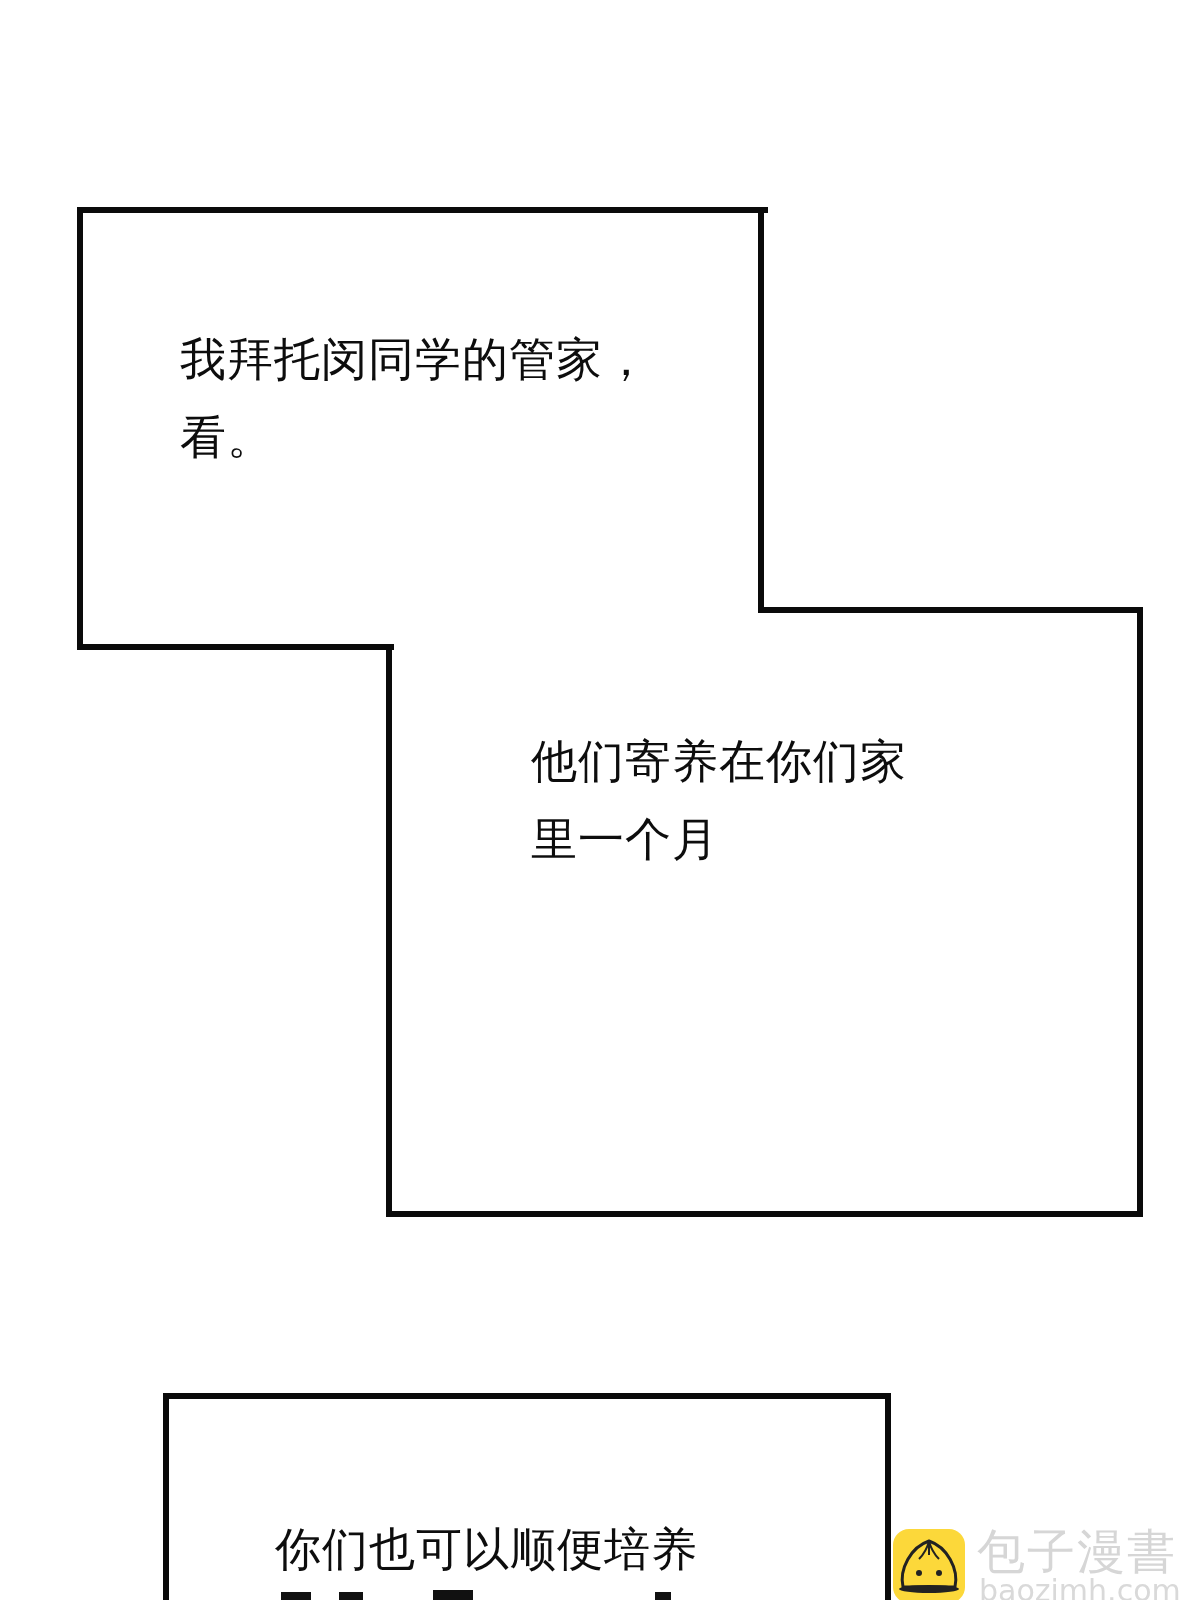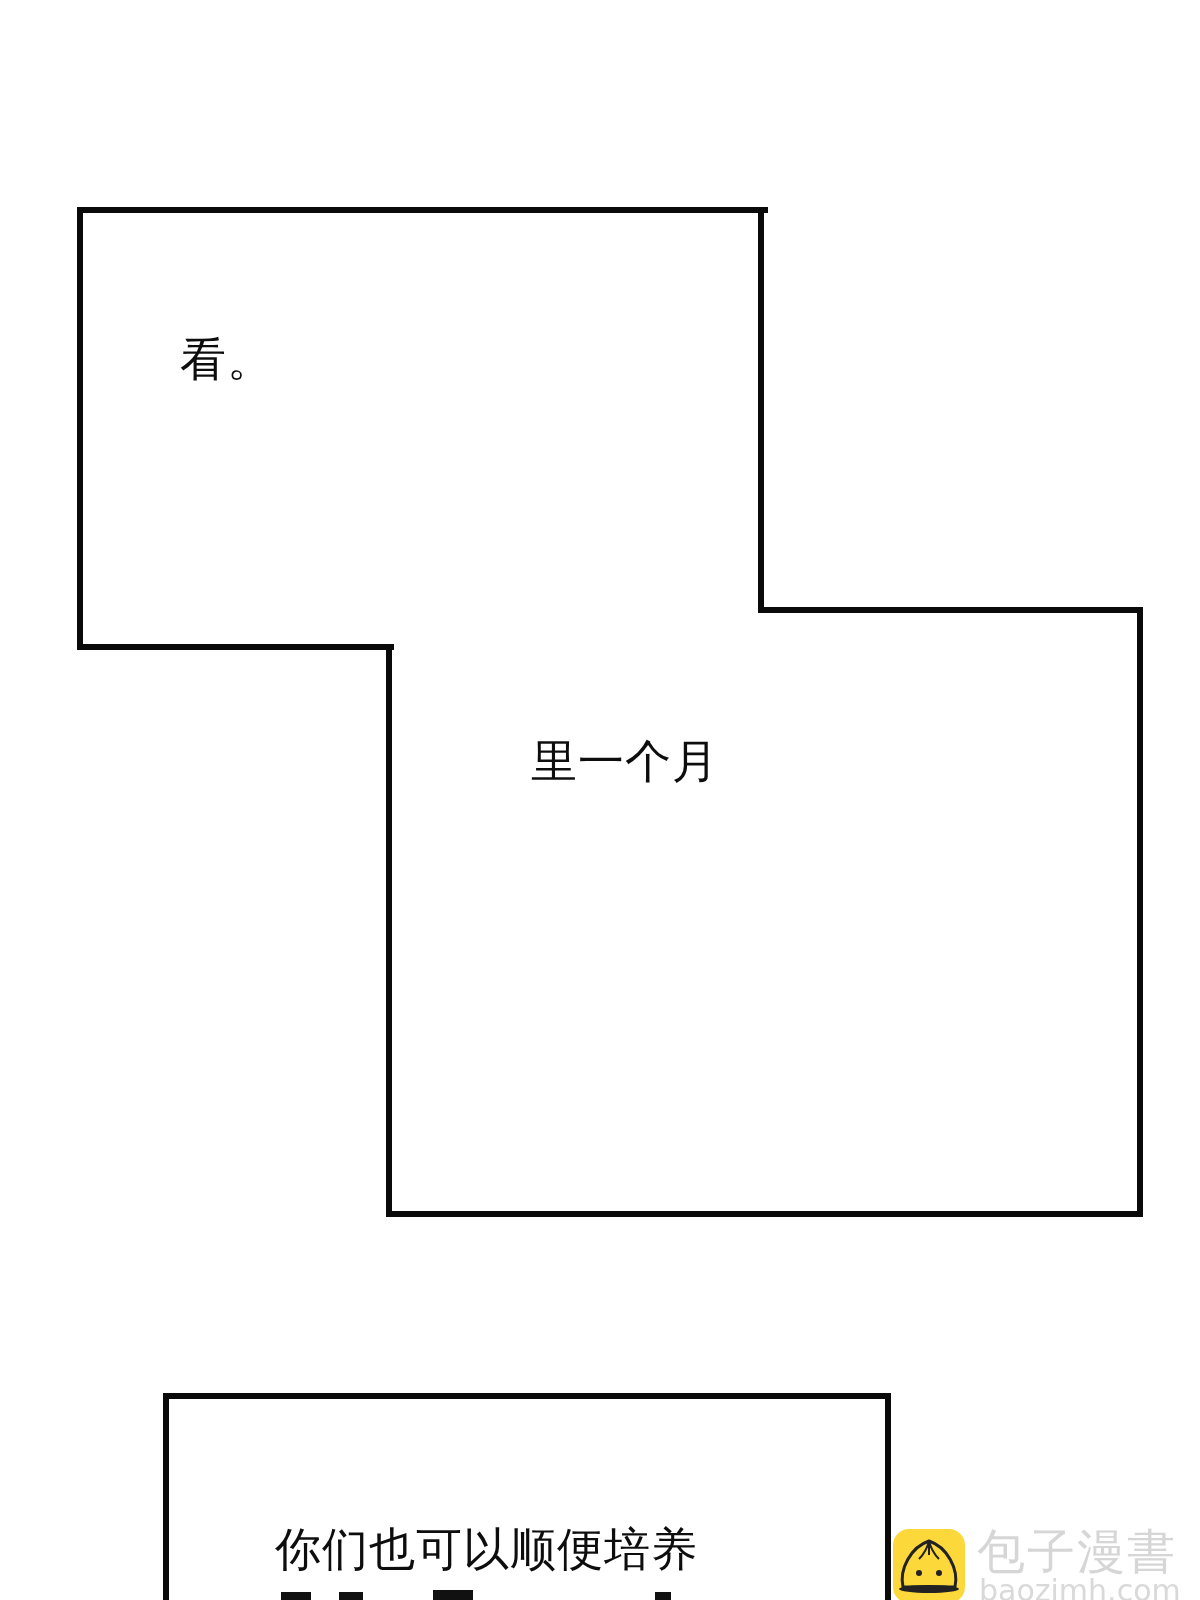--- a/index.html
+++ b/index.html
@@ -81,24 +81,26 @@
   <div class="line" style="left:758px; top:607px; width:385px; height:6px;"></div>
 
   <div class="line" style="left:1137px; top:607px; width:6px; height:610px;"></div>
 
   <div class="line" style="left:386px; top:644px; width:6px; height:573px;"></div>
 
   <div class="line" style="left:386px; top:1211px; width:757px; height:6px;"></div>
 </div>
 
 <div class="caption" style="left:180px; top:320px;">
+  <div>我拜托闵同学的管家，</div>
   <div>看。</div>
 </div>
 
 <div class="caption" style="left:531px; top:722px;">
+  <div>他们寄养在你们家</div>
   <div>里一个月</div>
 </div>
 
 <div>
   <div class="line" style="left:163px; top:1393px; width:728px; height:6px;"></div>
   <div class="line" style="left:163px; top:1393px; width:6px; height:220px;"></div>
   <div class="line" style="left:885px; top:1393px; width:6px; height:220px;"></div>
 </div>
 
 <div class="caption" style="left:275px; top:1510px;text-align:center;">

